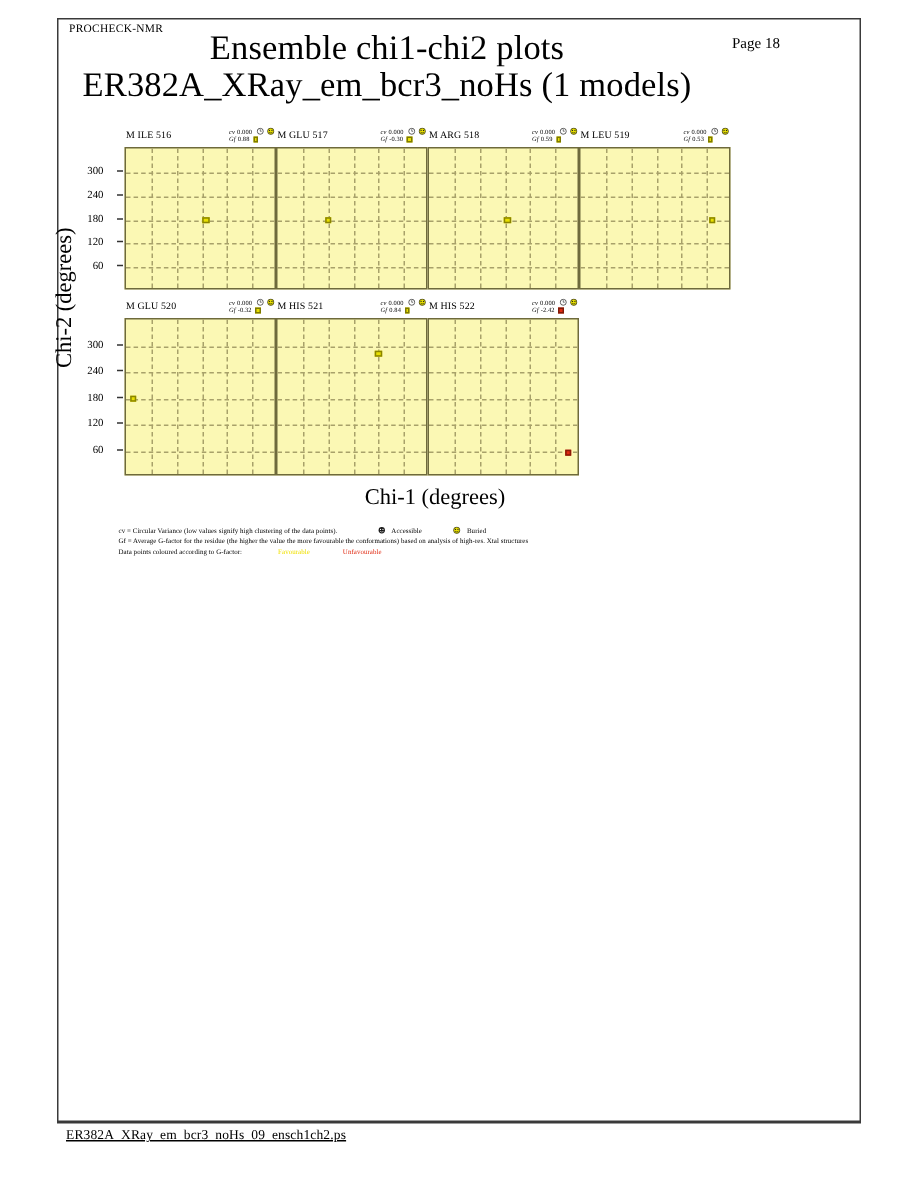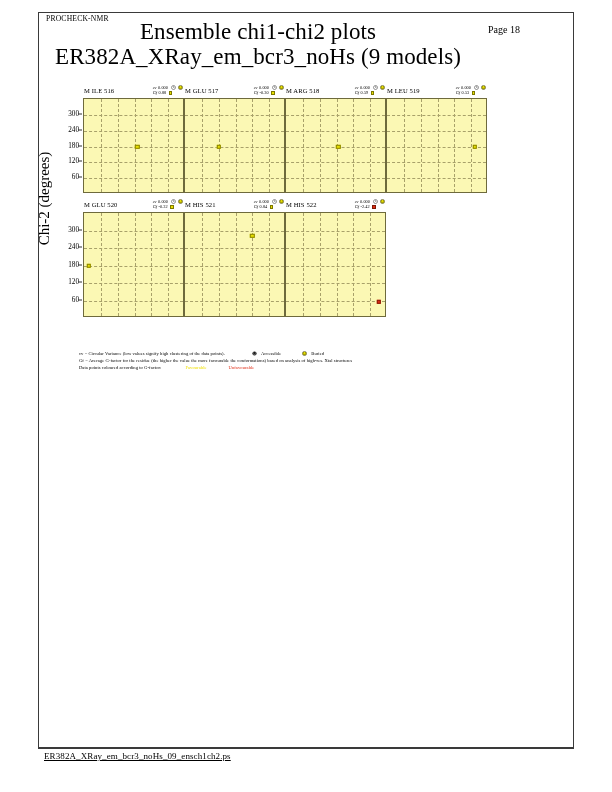--- a/index.html
+++ b/index.html
@@ -101,21 +101,21 @@
   .swatch.fav{background:#e8e000;border:.6px solid #7d7800;}
   .swatch.unfav{background:#e02a12;border:.6px solid #7d1a08;}
   .ico{display:inline-block;width:5px;height:5px;margin-left:1px;}
   .ico svg{display:block;}
 
   
   .yaxis{position:absolute;}
   #yaxis1{left:52px;top:98px;height:95px;width:30px;}
   #yaxis2{left:52px;top:212px;height:105px;width:30px;}
   .ytick{
-    position:absolute;right:3px;font-size:7.2px;
+    position:absolute;right:13px;font-size:7.2px;
     transform:translateY(-50%);white-space:nowrap;
   }
   .ytick-mark{
     position:absolute;right:0;width:4px;height:0;
     border-top:1px solid #333;transform:translateY(-50%);
   }
 
   
   .legend{
     position:absolute;left:79px;top:350px;width:430px;
@@ -139,25 +139,26 @@
 
   <div class="frame"></div>
   <div class="footer-rule"></div>
 
   <div class="procheck-label">PROCHECK-NMR</div>
 
   <div class="page-num">Page 18</div>
 
   <div class="title">
     <span class="title-1">Ensemble chi1-chi2 plots</span>
-    <span class="title-2">ER382A_XRay_em_bcr3_noHs (9 models)</span>
+    <span class="title-2">ER382A_XRay_em_bcr3_noHs (1 models)</span>
   </div>
 
   <div class="ylabel">Chi-2 (degrees)</div>
 
+  <div class="xlabel">Chi-1 (degrees)</div>
 
   <div class="yaxis" id="yaxis1">
       <div class="ytick" style="top: 15.8333px;">300</div>
       <div class="ytick-mark" style="top: 15.8333px;"></div>
       <div class="ytick" style="top: 31.6667px;">240</div>
       <div class="ytick-mark" style="top: 31.6667px;"></div>
       <div class="ytick" style="top: 47.5px;">180</div>
       <div class="ytick-mark" style="top: 47.5px;"></div>
       <div class="ytick" style="top: 63.3333px;">120</div>
       <div class="ytick-mark" style="top: 63.3333px;"></div>

